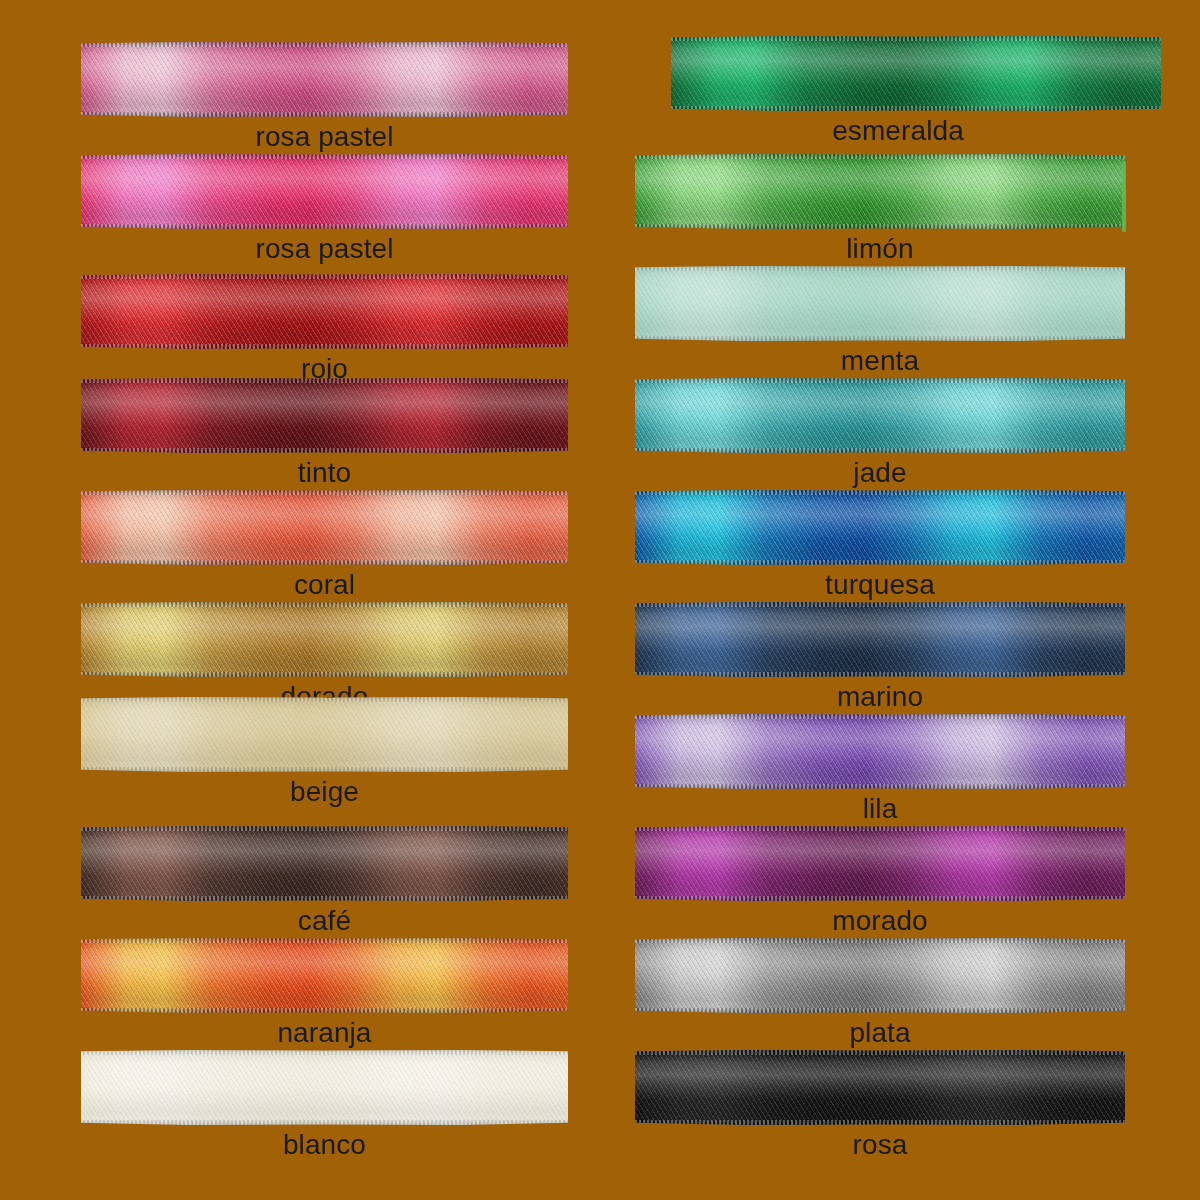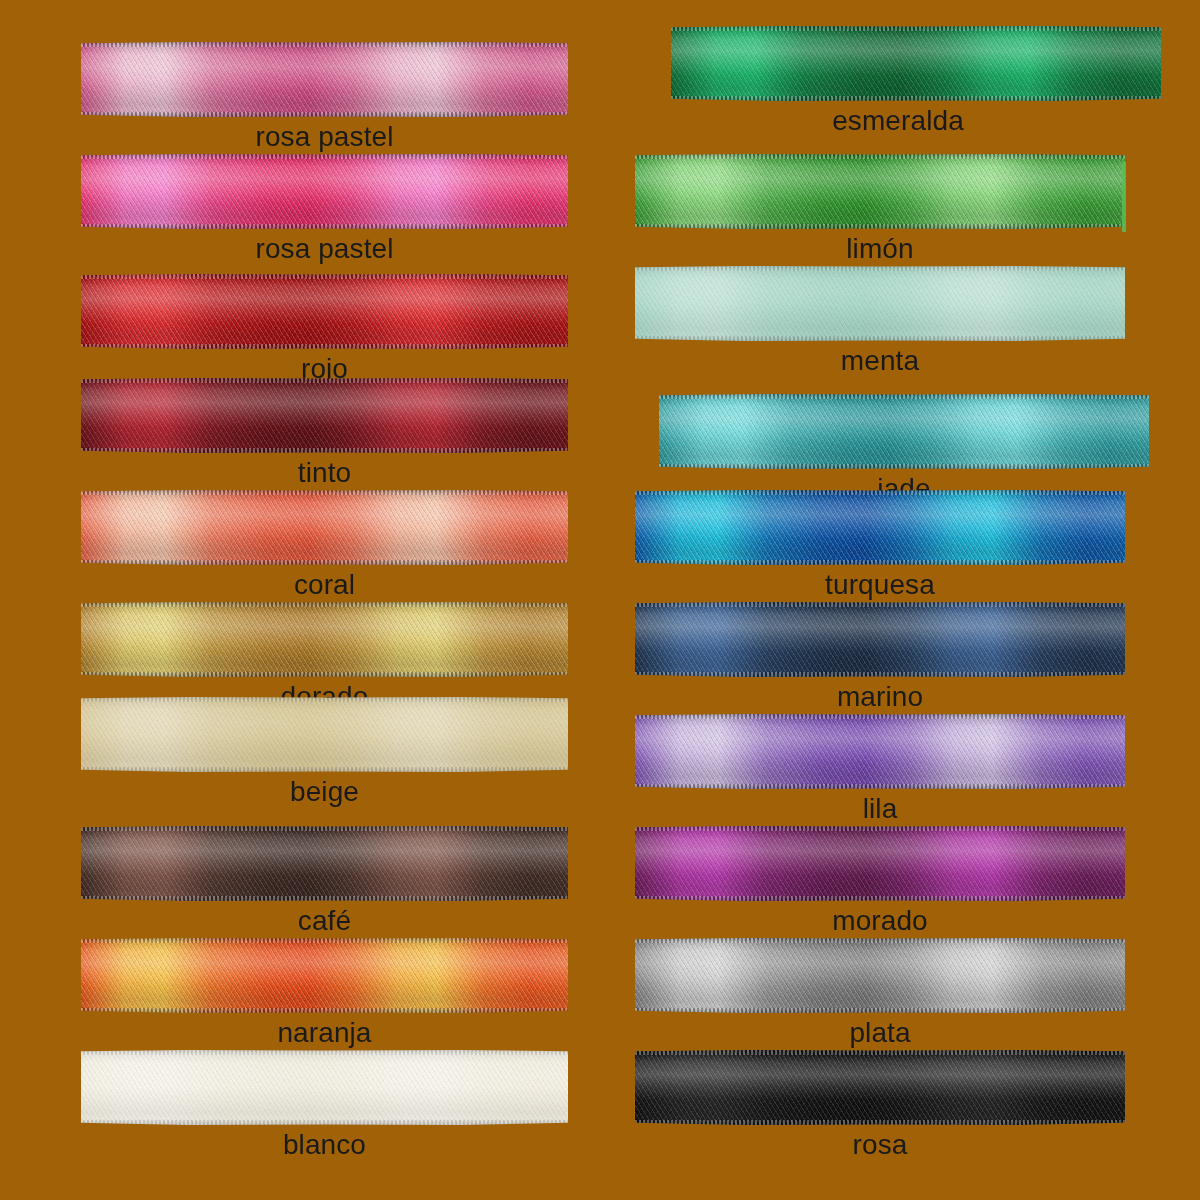--- a/index.html
+++ b/index.html
@@ -301,21 +301,21 @@
             <div class="sheen-v"></div>
             <div class="weave"></div>
             <div class="edge top"></div>
             <div class="edge bottom"></div>
           </div>
         </div>
         <div class="swatch-caption">blanco</div>
       </div>
     </div>
   <div class="swatch-column right">
-      <div class="swatch-row" style="top: 26px; padding-left: 36px;">
+      <div class="swatch-row" style="top: 36px; padding-left: 36px;">
         <div class="ribbon-wrap">
           <div class="ribbon deep" title="esmeralda">
             <div class="base" style="background: rgb(20, 144, 80);"></div>
             <div class="sheen-h"></div>
             <div class="sheen-v"></div>
             <div class="weave"></div>
             <div class="edge top"></div>
             <div class="edge bottom"></div>
           </div>
         </div>
@@ -341,21 +341,21 @@
             <div class="base" style="background: rgb(182, 222, 208);"></div>
             <div class="sheen-h"></div>
             <div class="sheen-v"></div>
             <div class="weave"></div>
             <div class="edge top"></div>
             <div class="edge bottom"></div>
           </div>
         </div>
         <div class="swatch-caption">menta</div>
       </div>
-      <div class="swatch-row" style="top: 394px; margin-left: 24px;">
+      <div class="swatch-row" style="top: 378px;">
         <div class="ribbon-wrap">
           <div class="ribbon" title="jade">
             <div class="base" style="background: rgb(76, 185, 187);"></div>
             <div class="sheen-h"></div>
             <div class="sheen-v"></div>
             <div class="weave"></div>
             <div class="edge top"></div>
             <div class="edge bottom"></div>
           </div>
         </div>

